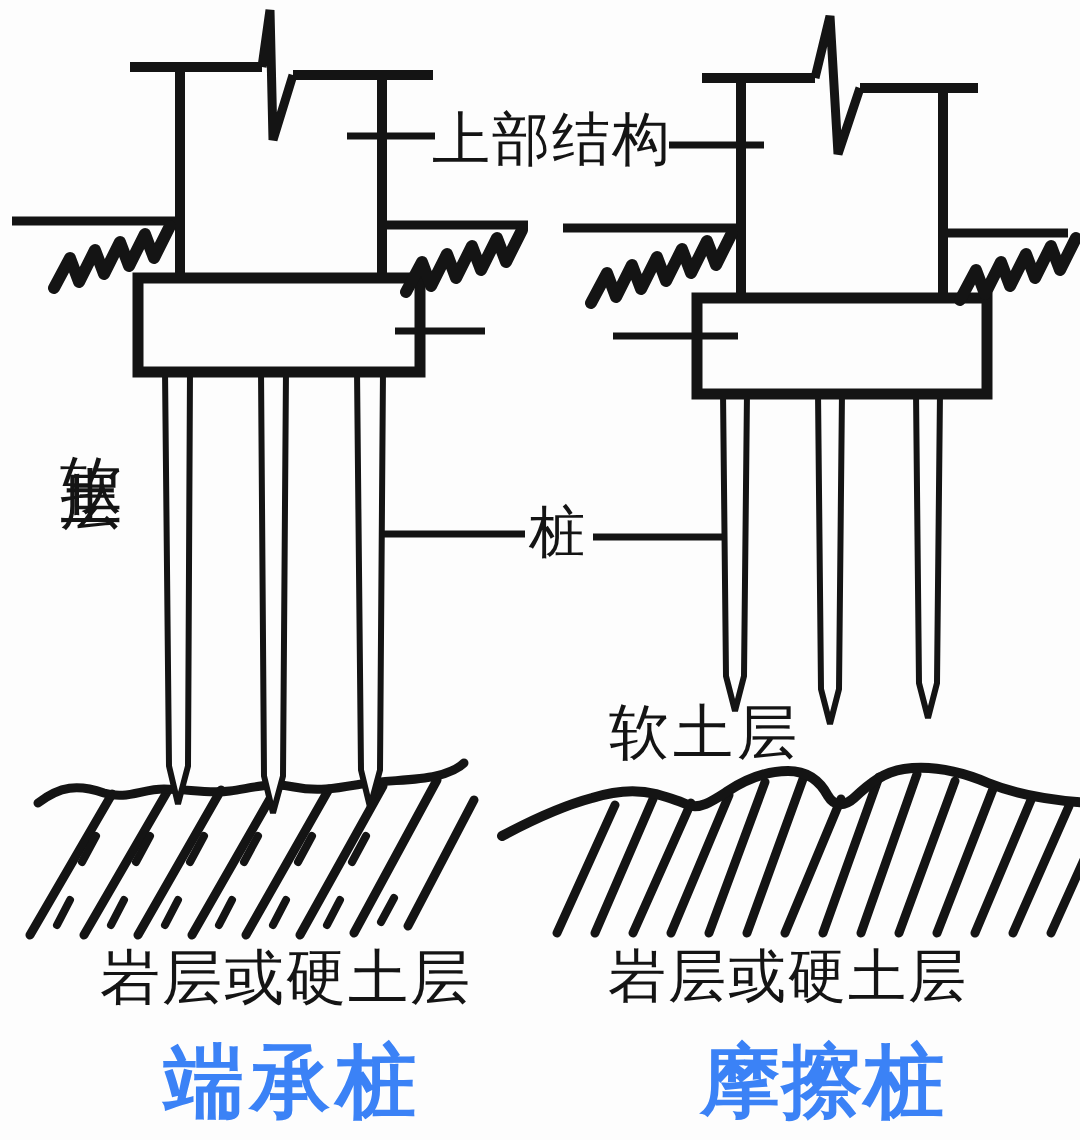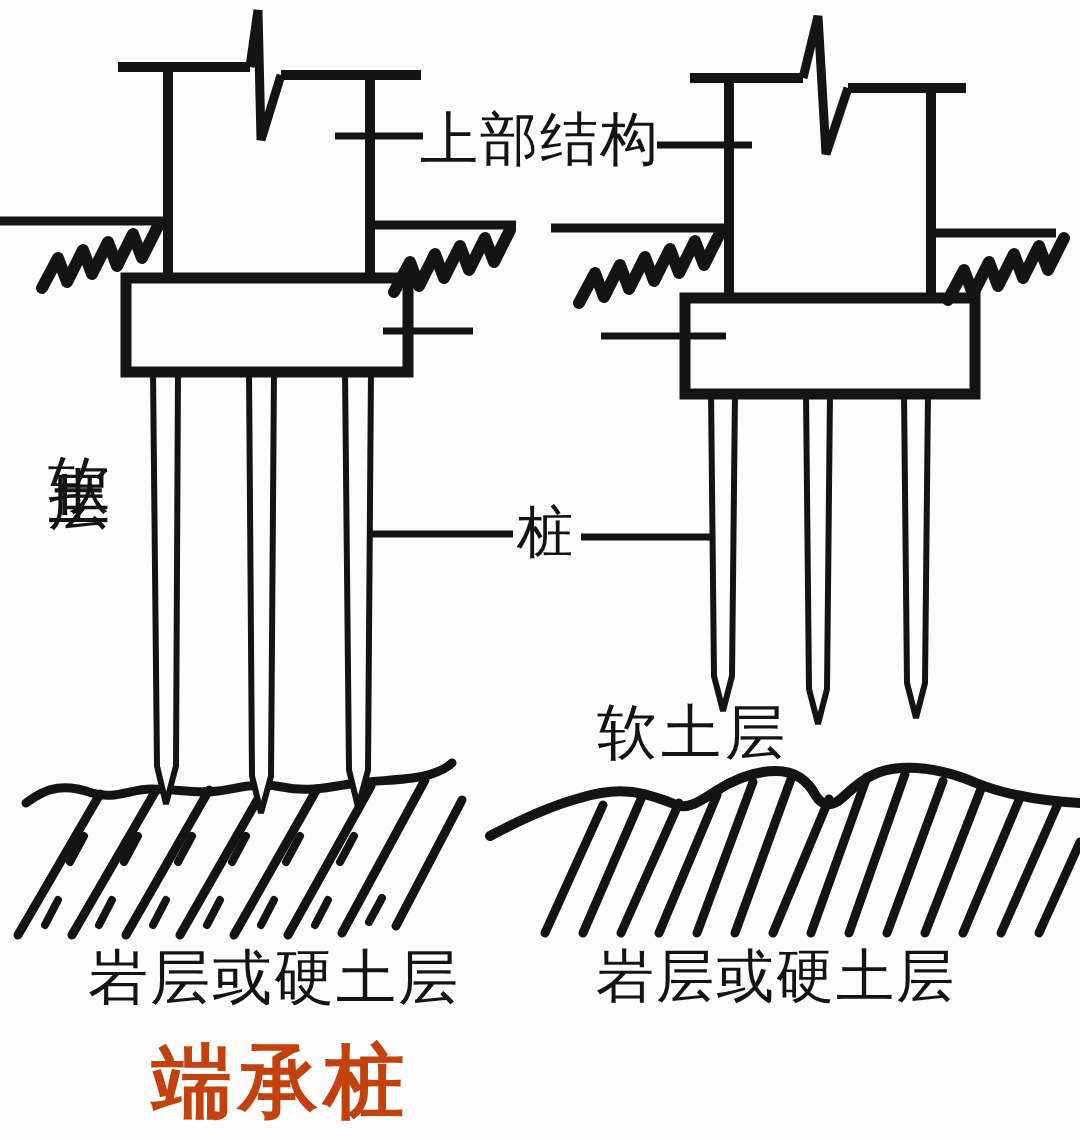--- a/index.html
+++ b/index.html
@@ -1,37 +1,37 @@
 <!DOCTYPE html>
 <html><head>
 <meta charset="utf-8">
 <style>
   html,body{margin:0;padding:0;}
   body{
     width:1080px;height:1140px;position:relative;overflow:hidden;
     background:#fdfdfd;
     font-family:"DejaVu Sans","Liberation Sans",sans-serif;
   }
-  .stage{position:absolute;left:0;top:0;width:1040px;height:1140px;border-radius:13px;}
+  .stage{position:absolute;left:12px;top:0;width:1040px;height:1140px;border-radius:13px;}
   svg{position:absolute;left:0;top:0;}
   .lbl{
     position:absolute;color:#141414;line-height:1;white-space:nowrap;
     font-family:"DejaVu Sans","Liberation Sans",sans-serif;
   }
   .lbl-super{left:420px;top:110px;font-size:58px;letter-spacing:2px;}
   .lbl-cap{left:476px;top:306px;font-size:58px;letter-spacing:4px;}
   .lbl-pile{left:517px;top:504px;font-size:56px;}
   .lbl-soft-left{
     left:48px;top:406px;font-size:62px;letter-spacing:10px;
     writing-mode:vertical-rl;text-orientation:upright;
   }
   .lbl-soft-right{left:597px;top:702px;font-size:60px;letter-spacing:4px;}
   .lbl-rock-left{left:88px;top:947px;font-size:60px;letter-spacing:2px;}
   .lbl-rock-right{left:596px;top:947px;font-size:58px;letter-spacing:2px;}
-  .title{font-weight:700;font-size:80px;color:#c2410c;}
+  .title{font-weight:700;font-size:80px;color:#3b82f6;}
   .title-left{left:152px;top:1042px;letter-spacing:6px;}
   .title-right{left:688px;top:1042px;letter-spacing:2px;}
 </style>
 </head>
 <body>
 
 <div class="stage">
 
 <svg width="1080" height="1140" viewBox="0 0 1080 1140" fill="none" stroke="#141414" stroke-linecap="butt">
 
@@ -126,14 +126,15 @@
   </g>
 </svg>
 
 <div class="lbl lbl-super">上部结构</div>
 <div class="lbl lbl-pile">桩</div>
 <div class="lbl lbl-soft-left">软土层</div>
 <div class="lbl lbl-soft-right">软土层</div>
 <div class="lbl lbl-rock-left">岩层或硬土层</div>
 <div class="lbl lbl-rock-right">岩层或硬土层</div>
 <div class="lbl title title-left">端承桩</div>
+<div class="lbl title title-right">摩擦桩</div>
 
 </div>
 
 </body></html>

